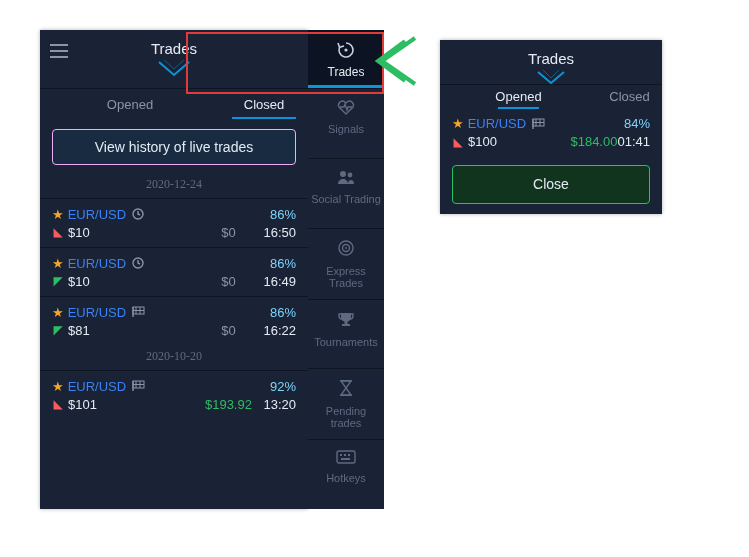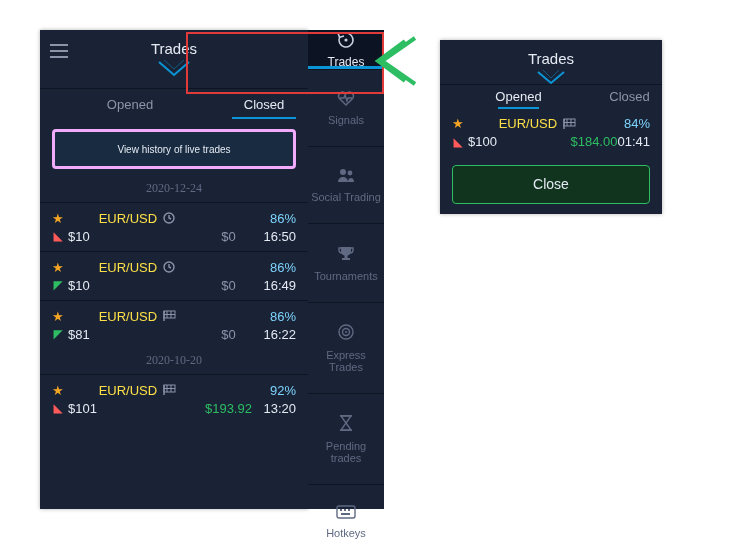--- a/index.html
+++ b/index.html
@@ -65,44 +65,44 @@
   }
   .tab.active{ color:#e5eaf3; }
   .tab.active::after{
     content:""; position:absolute; left:12px; right:12px; bottom:0; height:2px;
     background:#0b95d6;
   }
   
   .hist-btn{
     margin:10px 12px 8px 12px;
     height:34px;
-    border:3px solid #f0abfc;
+    border:1px solid #f0abfc;
     border-radius:4px;
     display:flex; align-items:center; justify-content:center;
-    color:#e5eaf3; font-size:10px;
+    color:#e5eaf3; font-size:14px;
     cursor:pointer;
     background:rgba(11,149,214,.08);
   }
   .date-sep{
     text-align:center; font-size:12px; color:#5f6a82;
     padding:4px 0 6px 0;
     background:#1a2235;
     font-family:Liberation Serif, serif;
   }
   
   .trade{
     padding:6px 12px 6px 12px;
     border-top:1px solid #0e1422;
   }
   .trade .l1, .trade .l2{
     display:flex; align-items:center;
     height:18px;
   }
   .trade .l1 .star{ color:#f5a623; margin-right:4px; font-size:13px;}
-  .trade .l1 .pair{ color:#fde047; font-size:13px;margin-left:31px;}
+  .trade .l1 .pair{ color:#3b82f6; font-size:13px;}
   .trade .l1 .mark{ margin-left:6px; color:#8a94aa; font-size:12px; display:inline-flex;}
   .trade .l1 .pct{ margin-left:auto; color:#7dd3fc;}
   .trade .l2 .dir{
     width:12px; display:inline-flex; align-items:center; justify-content:center;
     margin-right:4px; font-size:12px;
   }
   .dir.down{ color:#ff5a5a;}
   .dir.up{ color:#2dbd62;}
   .trade .l2 .amt{ color:#e5eaf3;}
   .trade .l2 .res{ width:70px; text-align:center;}
@@ -118,25 +118,25 @@
     display:flex; flex-direction:column; align-items:center; justify-content:center;
     position:relative;
   }
   .rail-selected .icon{color:#c7d0e0; margin-bottom:2px;}
   .rail-selected .lbl{ font-size:12px; color:#e5eaf3;}
   .rail-selected::after{
     content:""; position:absolute; left:0; right:0; bottom:0; height:3px; background:#0b95d6;
   }
   .rail-item{
     flex:1;
-    display:flex; flex-direction:column; align-items:center; justify-content:flex-end;
+    display:flex; flex-direction:column; align-items:center; justify-content:flex-start;
     color:#5f6a82; font-size:11px; text-align:center;
     cursor:pointer;
     border-bottom:1px solid #0e1422;
-    padding:20px 2px;
+    padding:10px 2px;
   }
   .rail-item:last-child{border-bottom:none;}
   .rail-item .icon{ margin-bottom:4px; font-size:16px;}
   
   .red-box{
     position:absolute;
     left:186px; top:32px;
     width:194px; height:58px;
     border:2px solid #e03a3a;
     pointer-events:none;
@@ -308,37 +308,37 @@
           <circle cx="14" cy="6" r="2.4" fill="#5f6a82"></circle>
           <path d="M2 15c0-3 2.5-5 5-5s5 2 5 5" fill="#5f6a82"></path>
           <path d="M12 15c0-2.4 1.5-4 3-4s3 1.6 3 4" fill="#5f6a82"></path>
         </svg>
     </span>
     <span>Social Trading</span>
   </div>
   <div class="rail-item">
     <span class="icon">
       <svg width="18" height="18" viewBox="0 0 18 18">
+          <circle cx="9" cy="9" r="7" fill="none" stroke="#5f6a82" stroke-width="1.4"></circle>
+          <circle cx="9" cy="9" r="3.5" fill="none" stroke="#5f6a82" stroke-width="1.4"></circle>
+          <circle cx="9" cy="9" r="1" fill="#5f6a82"></circle>
+        </svg>
+    </span>
+    <span>Express Trades</span>
+  </div>
+  <div class="rail-item">
+    <span class="icon">
+      <svg width="18" height="18" viewBox="0 0 18 18">
           <path d="M4 3h10v4a5 5 0 0 1-10 0z" fill="#5f6a82"></path>
           <rect x="7.5" y="11" width="3" height="3" fill="#5f6a82"></rect>
           <rect x="5" y="14" width="8" height="2" fill="#5f6a82"></rect>
           <path d="M4 4H2v2a3 3 0 0 0 3 3M14 4h2v2a3 3 0 0 1-3 3" fill="none" stroke="#5f6a82" stroke-width="1.4"></path>
         </svg>
     </span>
     <span>Tournaments</span>
-  </div>
-  <div class="rail-item">
-    <span class="icon">
-      <svg width="18" height="18" viewBox="0 0 18 18">
-          <circle cx="9" cy="9" r="7" fill="none" stroke="#5f6a82" stroke-width="1.4"></circle>
-          <circle cx="9" cy="9" r="3.5" fill="none" stroke="#5f6a82" stroke-width="1.4"></circle>
-          <circle cx="9" cy="9" r="1" fill="#5f6a82"></circle>
-        </svg>
-    </span>
-    <span>Express Trades</span>
   </div>
   <div class="rail-item">
     <span class="icon">
       <svg width="14" height="18" viewBox="0 0 14 18">
           <path d="M2 2h10L7 9l5 7H2l5-7z" fill="none" stroke="#5f6a82" stroke-width="1.4"></path>
           <rect x="1" y="1" width="12" height="1.5" fill="#5f6a82"></rect>
           <rect x="1" y="15.5" width="12" height="1.5" fill="#5f6a82"></rect>
         </svg>
     </span>
     <span>Pending trades</span>

